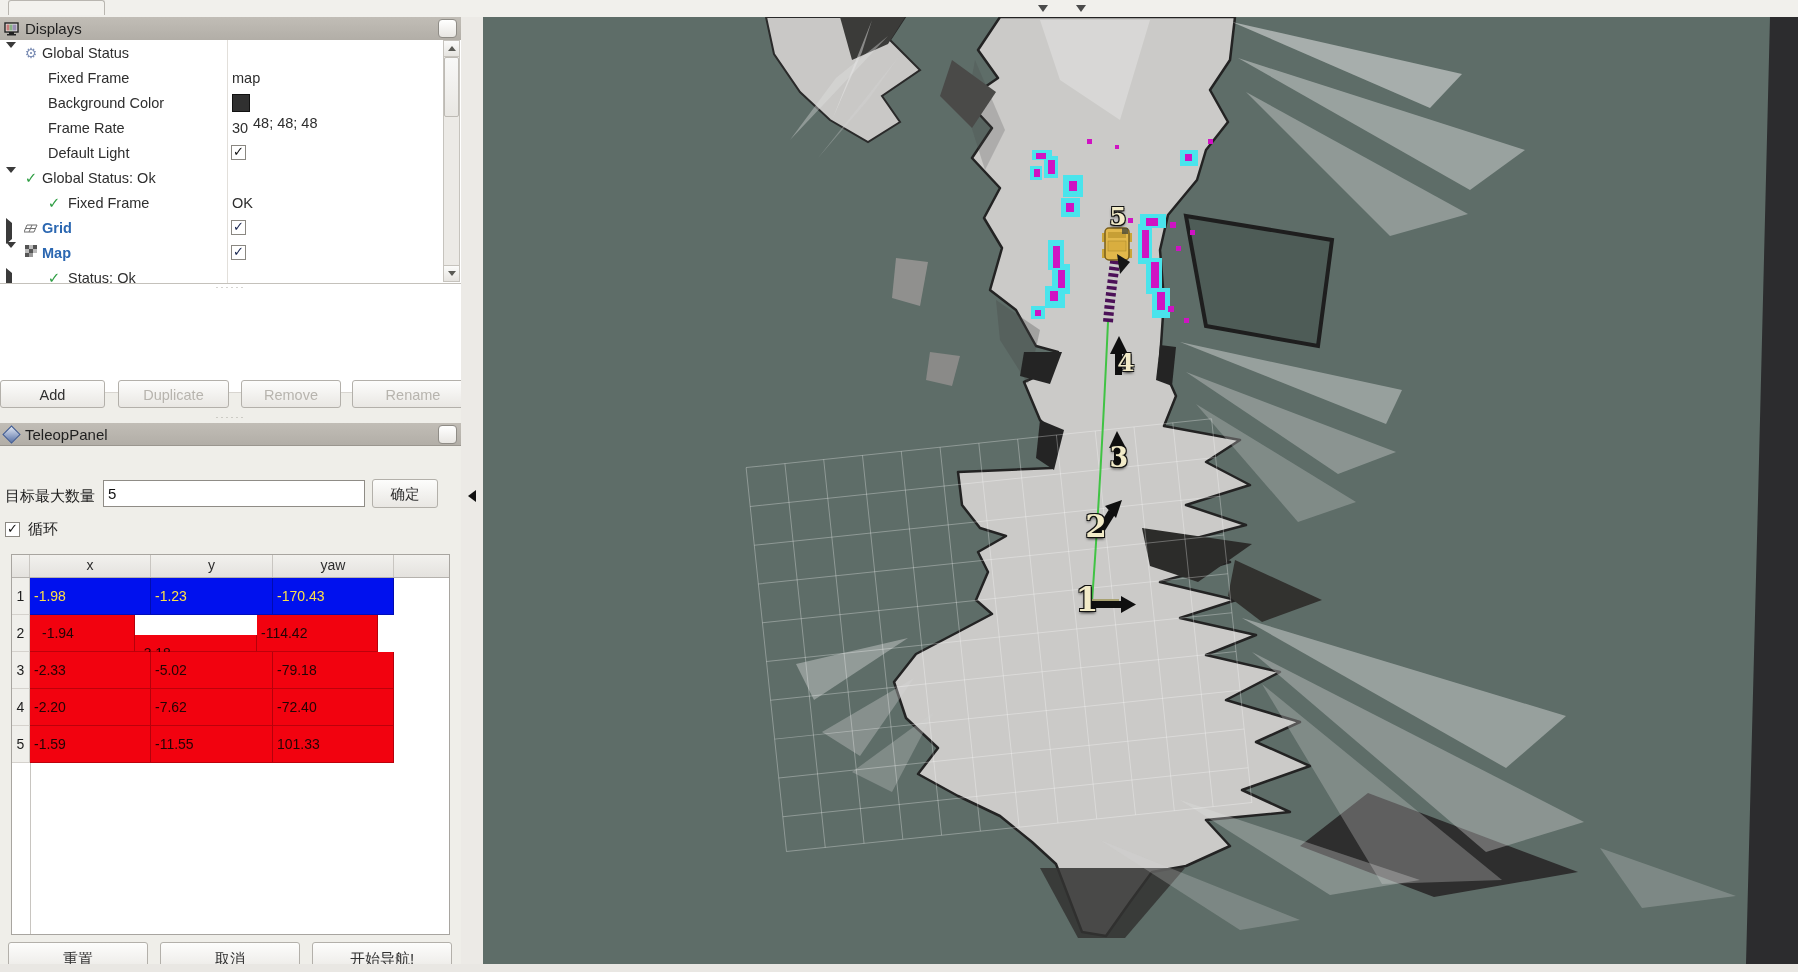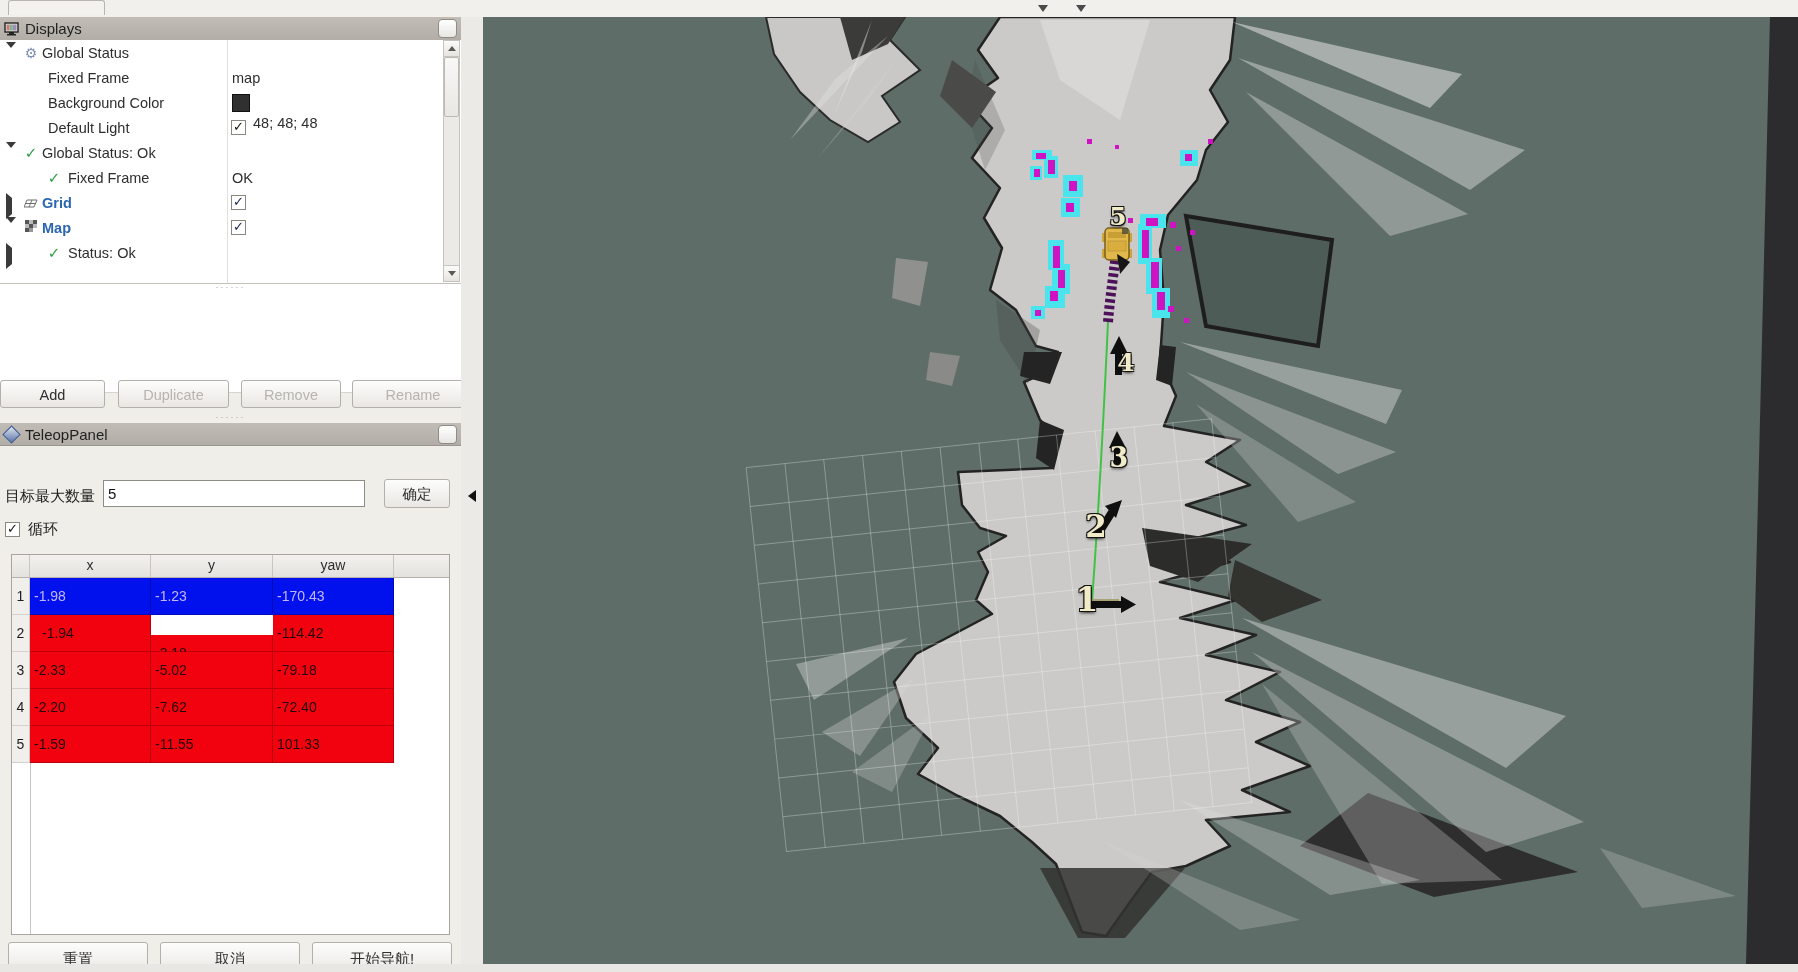--- a/index.html
+++ b/index.html
@@ -50,33 +50,33 @@
   .splitter-dots{position:absolute;width:100%;text-align:center;color:#a5a29b;font-size:9px;letter-spacing:2px;line-height:6px;}
 
   .btn{background:linear-gradient(#fdfdfc,#e9e7e3);border:1px solid #b3b0aa;border-radius:3px;font-size:14.5px;color:#2f2f2f;text-align:center;position:absolute;box-sizing:border-box;font-family:inherit;}
   .btn.disabled{color:#b7b4ae;}
   .dp-btn{top:363px;height:28px;line-height:26px;}
 
   
   .tp-body{position:absolute;left:0;top:430px;width:461px;height:517px;background:#efeee9;font-size:15px;color:#1d1d1d;}
   .tp-label{position:absolute;left:5px;top:40px;}
   .tp-input{position:absolute;left:103px;top:33px;width:262px;height:27px;border:1px solid #8f8c86;background:#fff;font-size:15px;padding:0 4px;box-sizing:border-box;font-family:inherit;color:#111;}
-  .tp-confirm{left:384px;top:32px;width:66px;height:29px;line-height:27px;}
+  .tp-confirm{left:372px;top:32px;width:66px;height:29px;line-height:27px;}
   .tp-loop{position:absolute;left:5px;top:73px;display:flex;align-items:center;}
   .tp-loop .box{width:15px;height:15px;background:#fff;border:1px solid #8a8781;box-sizing:border-box;font-size:13px;line-height:12px;text-align:center;font-weight:bold;color:#111;}
   .tp-loop .lbl{margin-left:8px;}
 
   
   .wp-table{position:absolute;left:11px;top:107px;width:439px;height:381px;background:#fff;border:1px solid #a8a5a0;box-sizing:border-box;font-size:14px;}
   .wp-head{display:flex;height:22px;background:linear-gradient(#f2f1ee,#e4e2de);border-bottom:1px solid #b5b2ad;color:#2d2d2d;}
   .wp-head .hc{border-right:1px solid #c9c6c1;box-sizing:border-box;text-align:center;line-height:21px;}
   .wp-row{display:flex;height:37px;}
   .wp-row .num{width:18px;background:#f0efeb;border-right:1px solid #c8c5c0;border-bottom:1px solid #d5d2cd;box-sizing:border-box;text-align:center;line-height:36px;color:#1d1d1d;}
   .wp-row .cell{box-sizing:border-box;border-right:1px solid rgba(0,0,0,0.25);border-bottom:1px solid rgba(0,0,0,0.22);padding:0 4px;line-height:36px;color:#1c1111;}
-  .row-blue .cell{background:#0011ee;color:#c4b5fd;}
+  .row-blue .cell{background:#0011ee;color:#fde047;}
   .row-red .cell{background:#f2020f;color:#220505;}
   .wp-empty{position:absolute;left:0;top:208px;bottom:0;width:100%;}
   .wp-empty .numcol{position:absolute;left:0;top:0;bottom:0;width:18px;border-right:1px solid #c8c5c0;background:#fff;}
 
   .bot-btn{top:495px;height:32px;line-height:30px;font-size:15px;}
 
   
   .vsplit{position:absolute;left:461px;top:17px;width:22px;height:947px;background:#eceae6;}
   .collapse-arrow{position:absolute;left:7px;top:473px;width:0;height:0;border-top:6px solid transparent;border-bottom:6px solid transparent;border-right:8px solid #111;}
 
@@ -130,20 +130,24 @@
         <span class="tlabel1">Fixed Frame</span>
         <span class="tval">map</span>
       </div>
 
       <div class="trow">
         <span class="tlabel1">Background Color</span>
         <span class="swatch"></span>
         <span class="swatch-text">48; 48; 48</span>
       </div>
 
+      <div class="trow">
+        <span class="tlabel1">Frame Rate</span>
+        <span class="tval">30</span>
+      </div>
 
       <div class="trow">
         <span class="tlabel1">Default Light</span>
         <span class="cbox" style="color:#111;">✓</span>
       </div>
 
       <div class="trow">
         <span class="expander"><span class="exp-down"></span></span>
         <span class="ticon check-glyph">✓</span>
         <span class="tlabel0">Global Status: Ok</span>
@@ -240,21 +244,21 @@
         </div>
 
         <div class="wp-row row-blue">
           <div class="num">1</div>
           <div class="cell" style="width:121px;">-1.98</div>
           <div class="cell" style="width:122px;">-1.23</div>
           <div class="cell" style="width:121px;">-170.43</div>
         </div>
         <div class="wp-row row-red">
           <div class="num">2</div>
-          <div class="cell" style="width:121px;padding-left:12px;">-1.94</div>
+          <div class="cell" style="width:105px;padding-left:12px;">-1.94</div>
           <div class="cell" style="width:122px;margin-top:20px;">-3.18</div>
           <div class="cell" style="width:121px;">-114.42</div>
         </div>
         <div class="wp-row row-red">
           <div class="num">3</div>
           <div class="cell" style="width:121px;">-2.33</div>
           <div class="cell" style="width:122px;">-5.02</div>
           <div class="cell" style="width:121px;">-79.18</div>
         </div>
         <div class="wp-row row-red">

